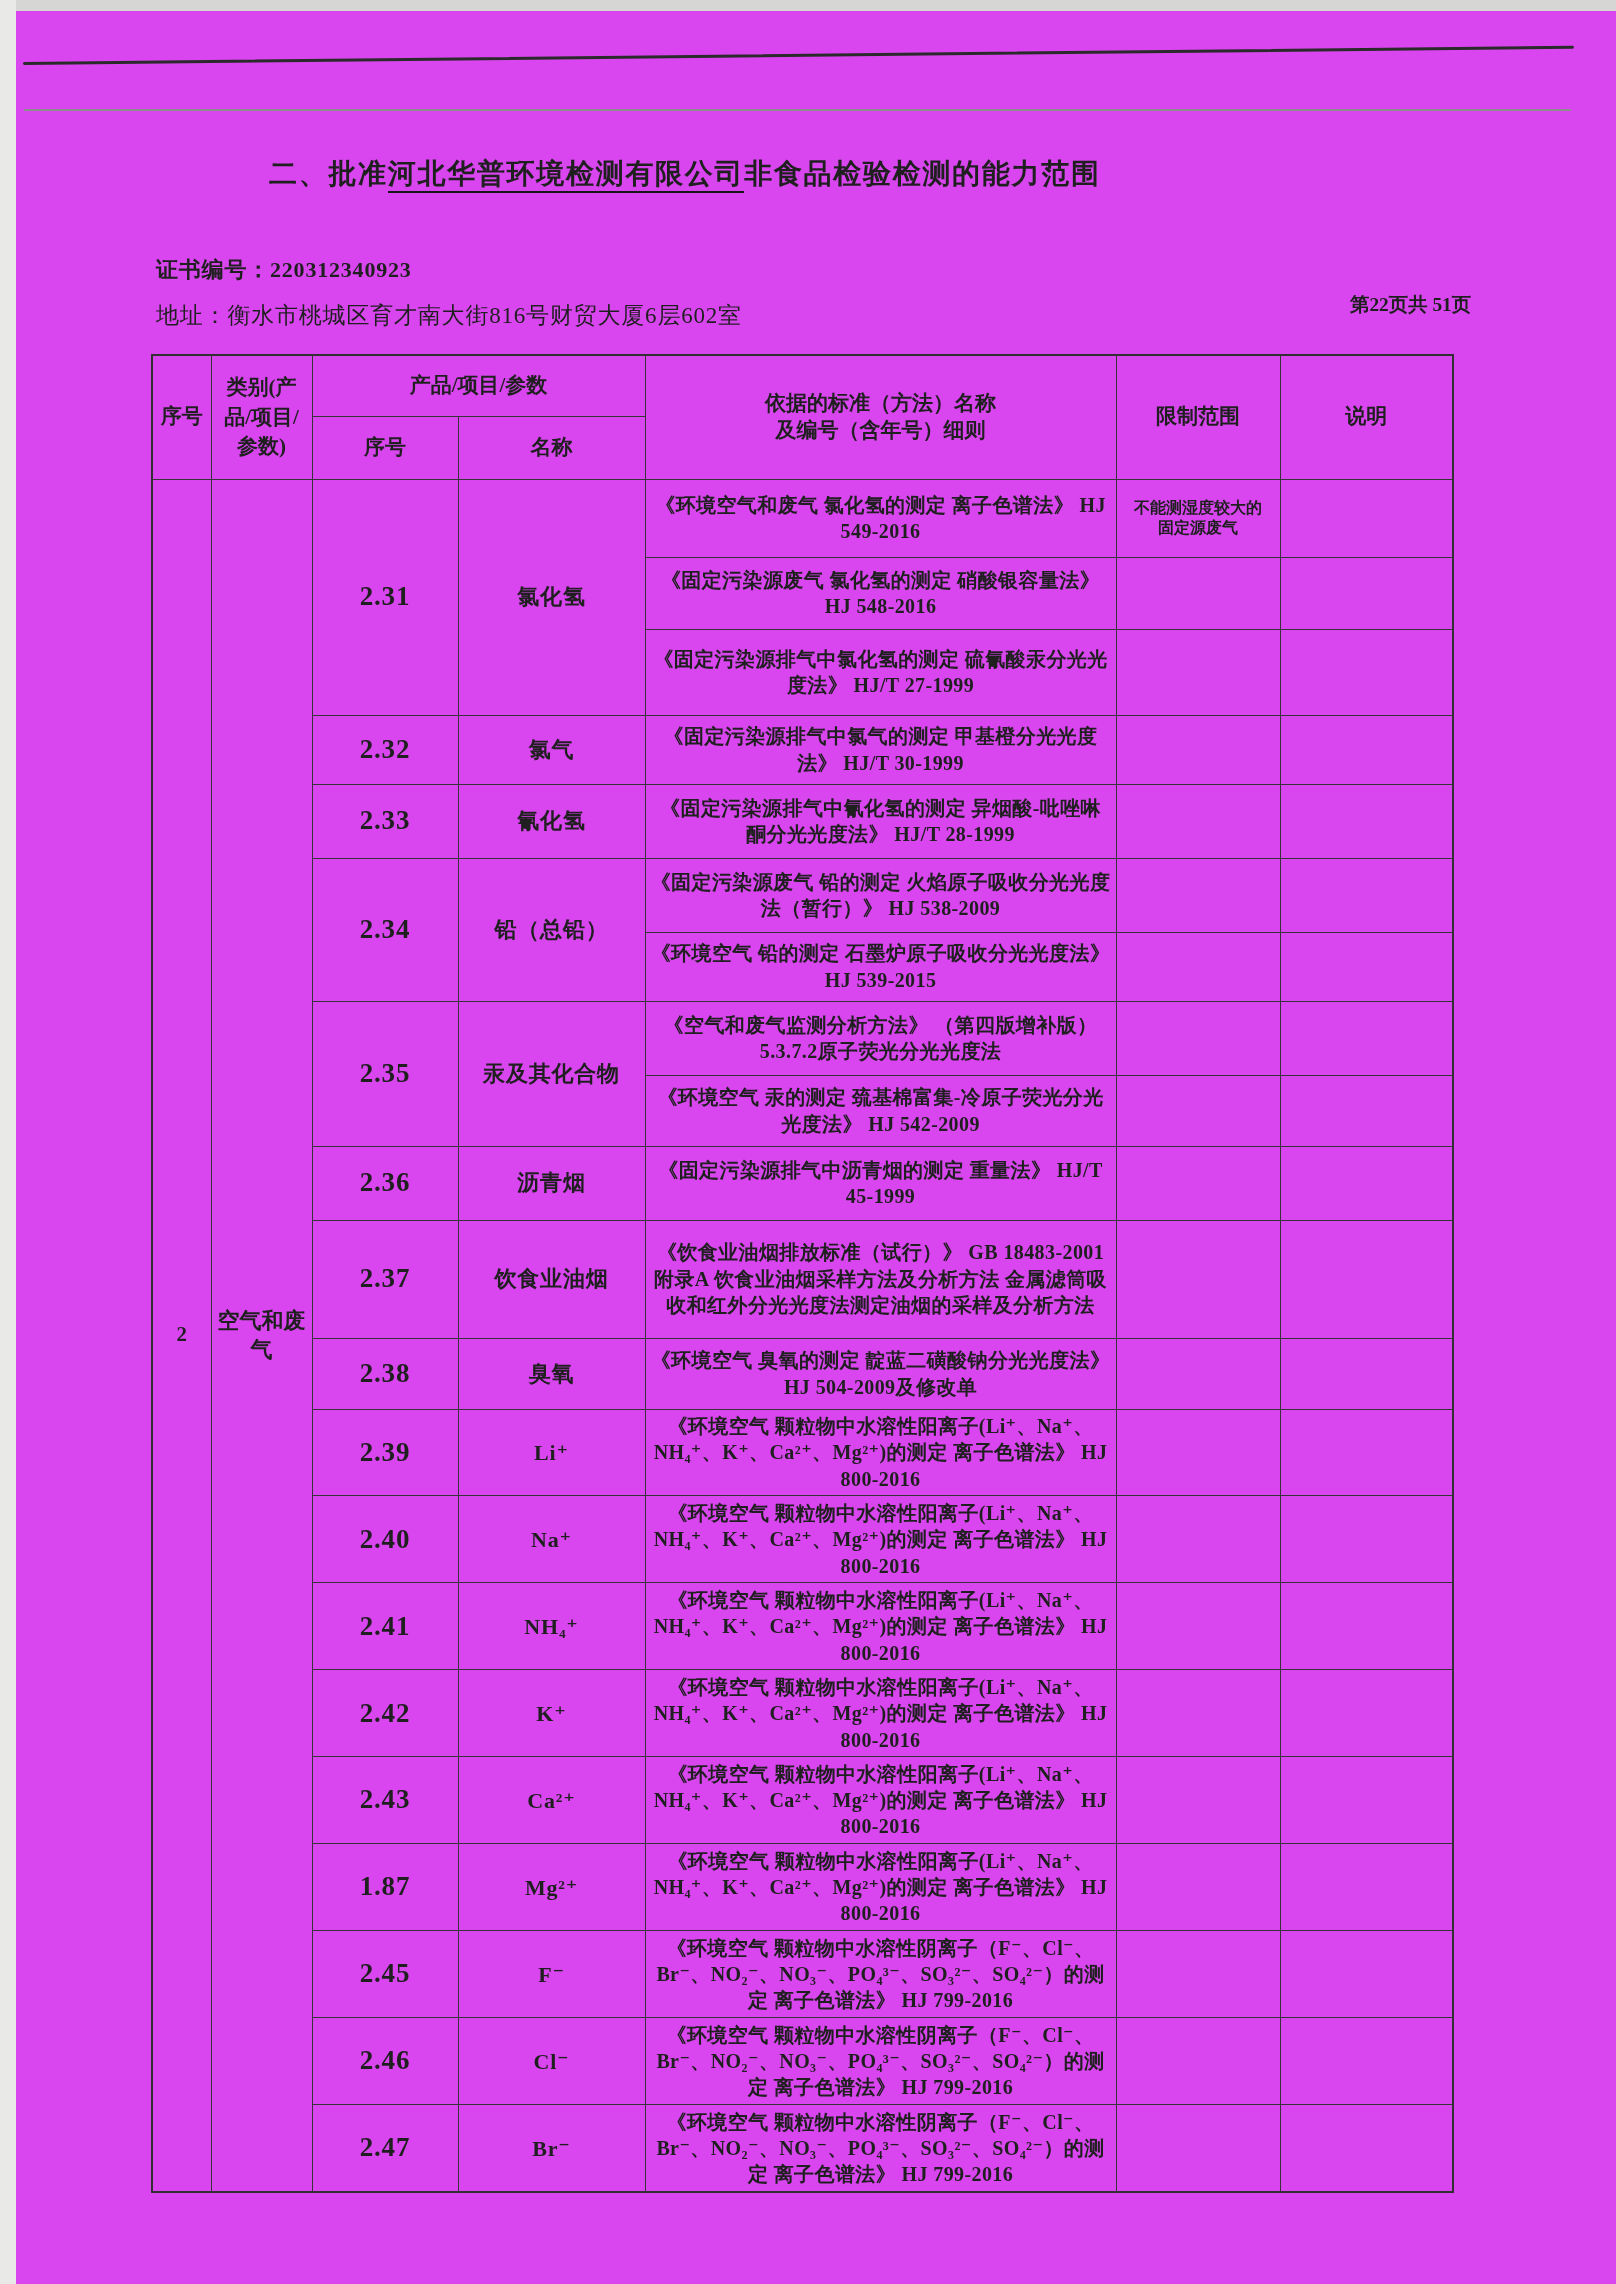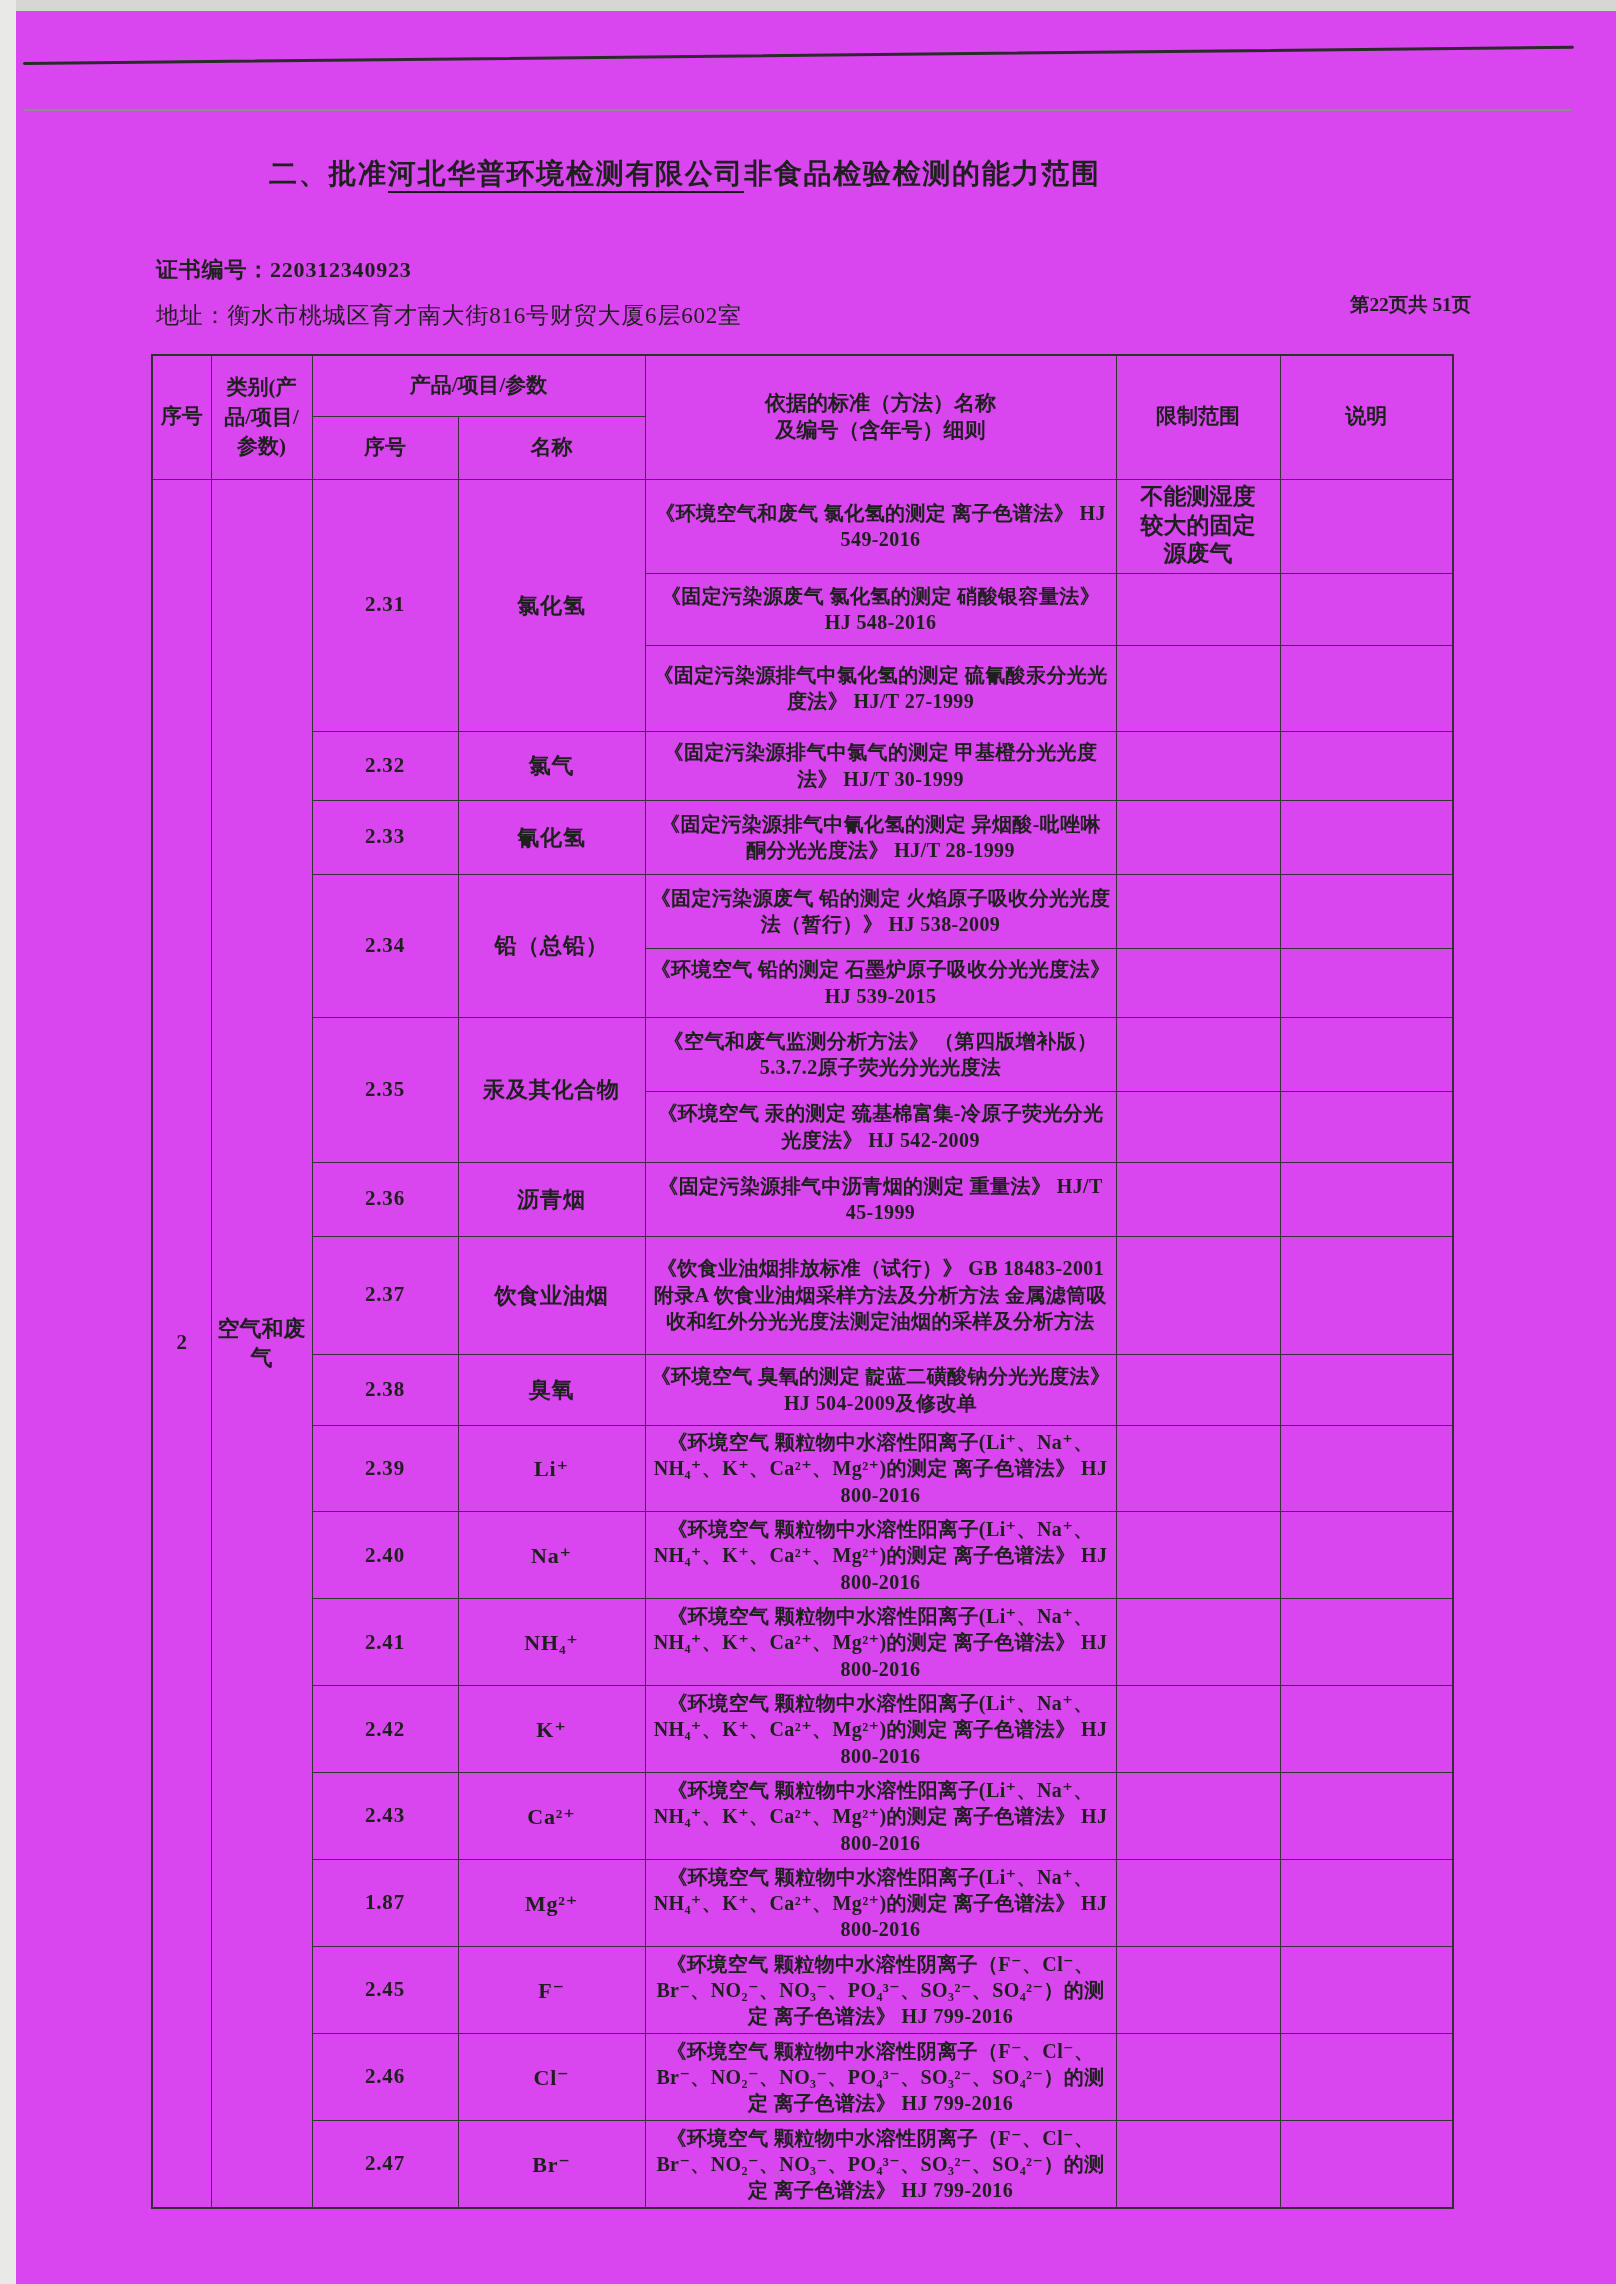--- a/index.html
+++ b/index.html
@@ -49,24 +49,24 @@
     overflow:hidden;
   }
   .cap-table th{font-size:21px;font-weight:700;}
   th.h-category{word-break:break-all;line-height:1.4;}
   th.h-standard div{margin:0 auto;}
   .seq-cell{vertical-align:top;padding-top:1118px;font-size:21px;}
   .category-cell{
     vertical-align:top;padding-top:1094px;
     font-size:22px;word-break:break-all;line-height:1.55;
   }
-  .no-cell{font-size:21px;letter-spacing:0.8px;}
+  .no-cell{font-size:27px;letter-spacing:0.8px;}
   .name-cell{font-size:22px;letter-spacing:0.8px;}
   .standard-cell{font-size:20px;padding:5px 8.4px;letter-spacing:0.4px;}
-  .limit-cell{font-size:23px;vertical-align:top;padding:1.7px 3.4px;}
+  .limit-cell{font-size:16px;vertical-align:top;padding:1.7px 3.4px;}
   .limit-cell .limit-inner{max-width:131px;margin:0 auto;word-break:break-all;line-height:1.25;}
   .note-cell{font-size:20px;}
 </style>
 </head>
 <body>
 
 <div class="page">
 
   <div class="scan-top-strip"></div>
   <div class="artifact-line-1"></div>

